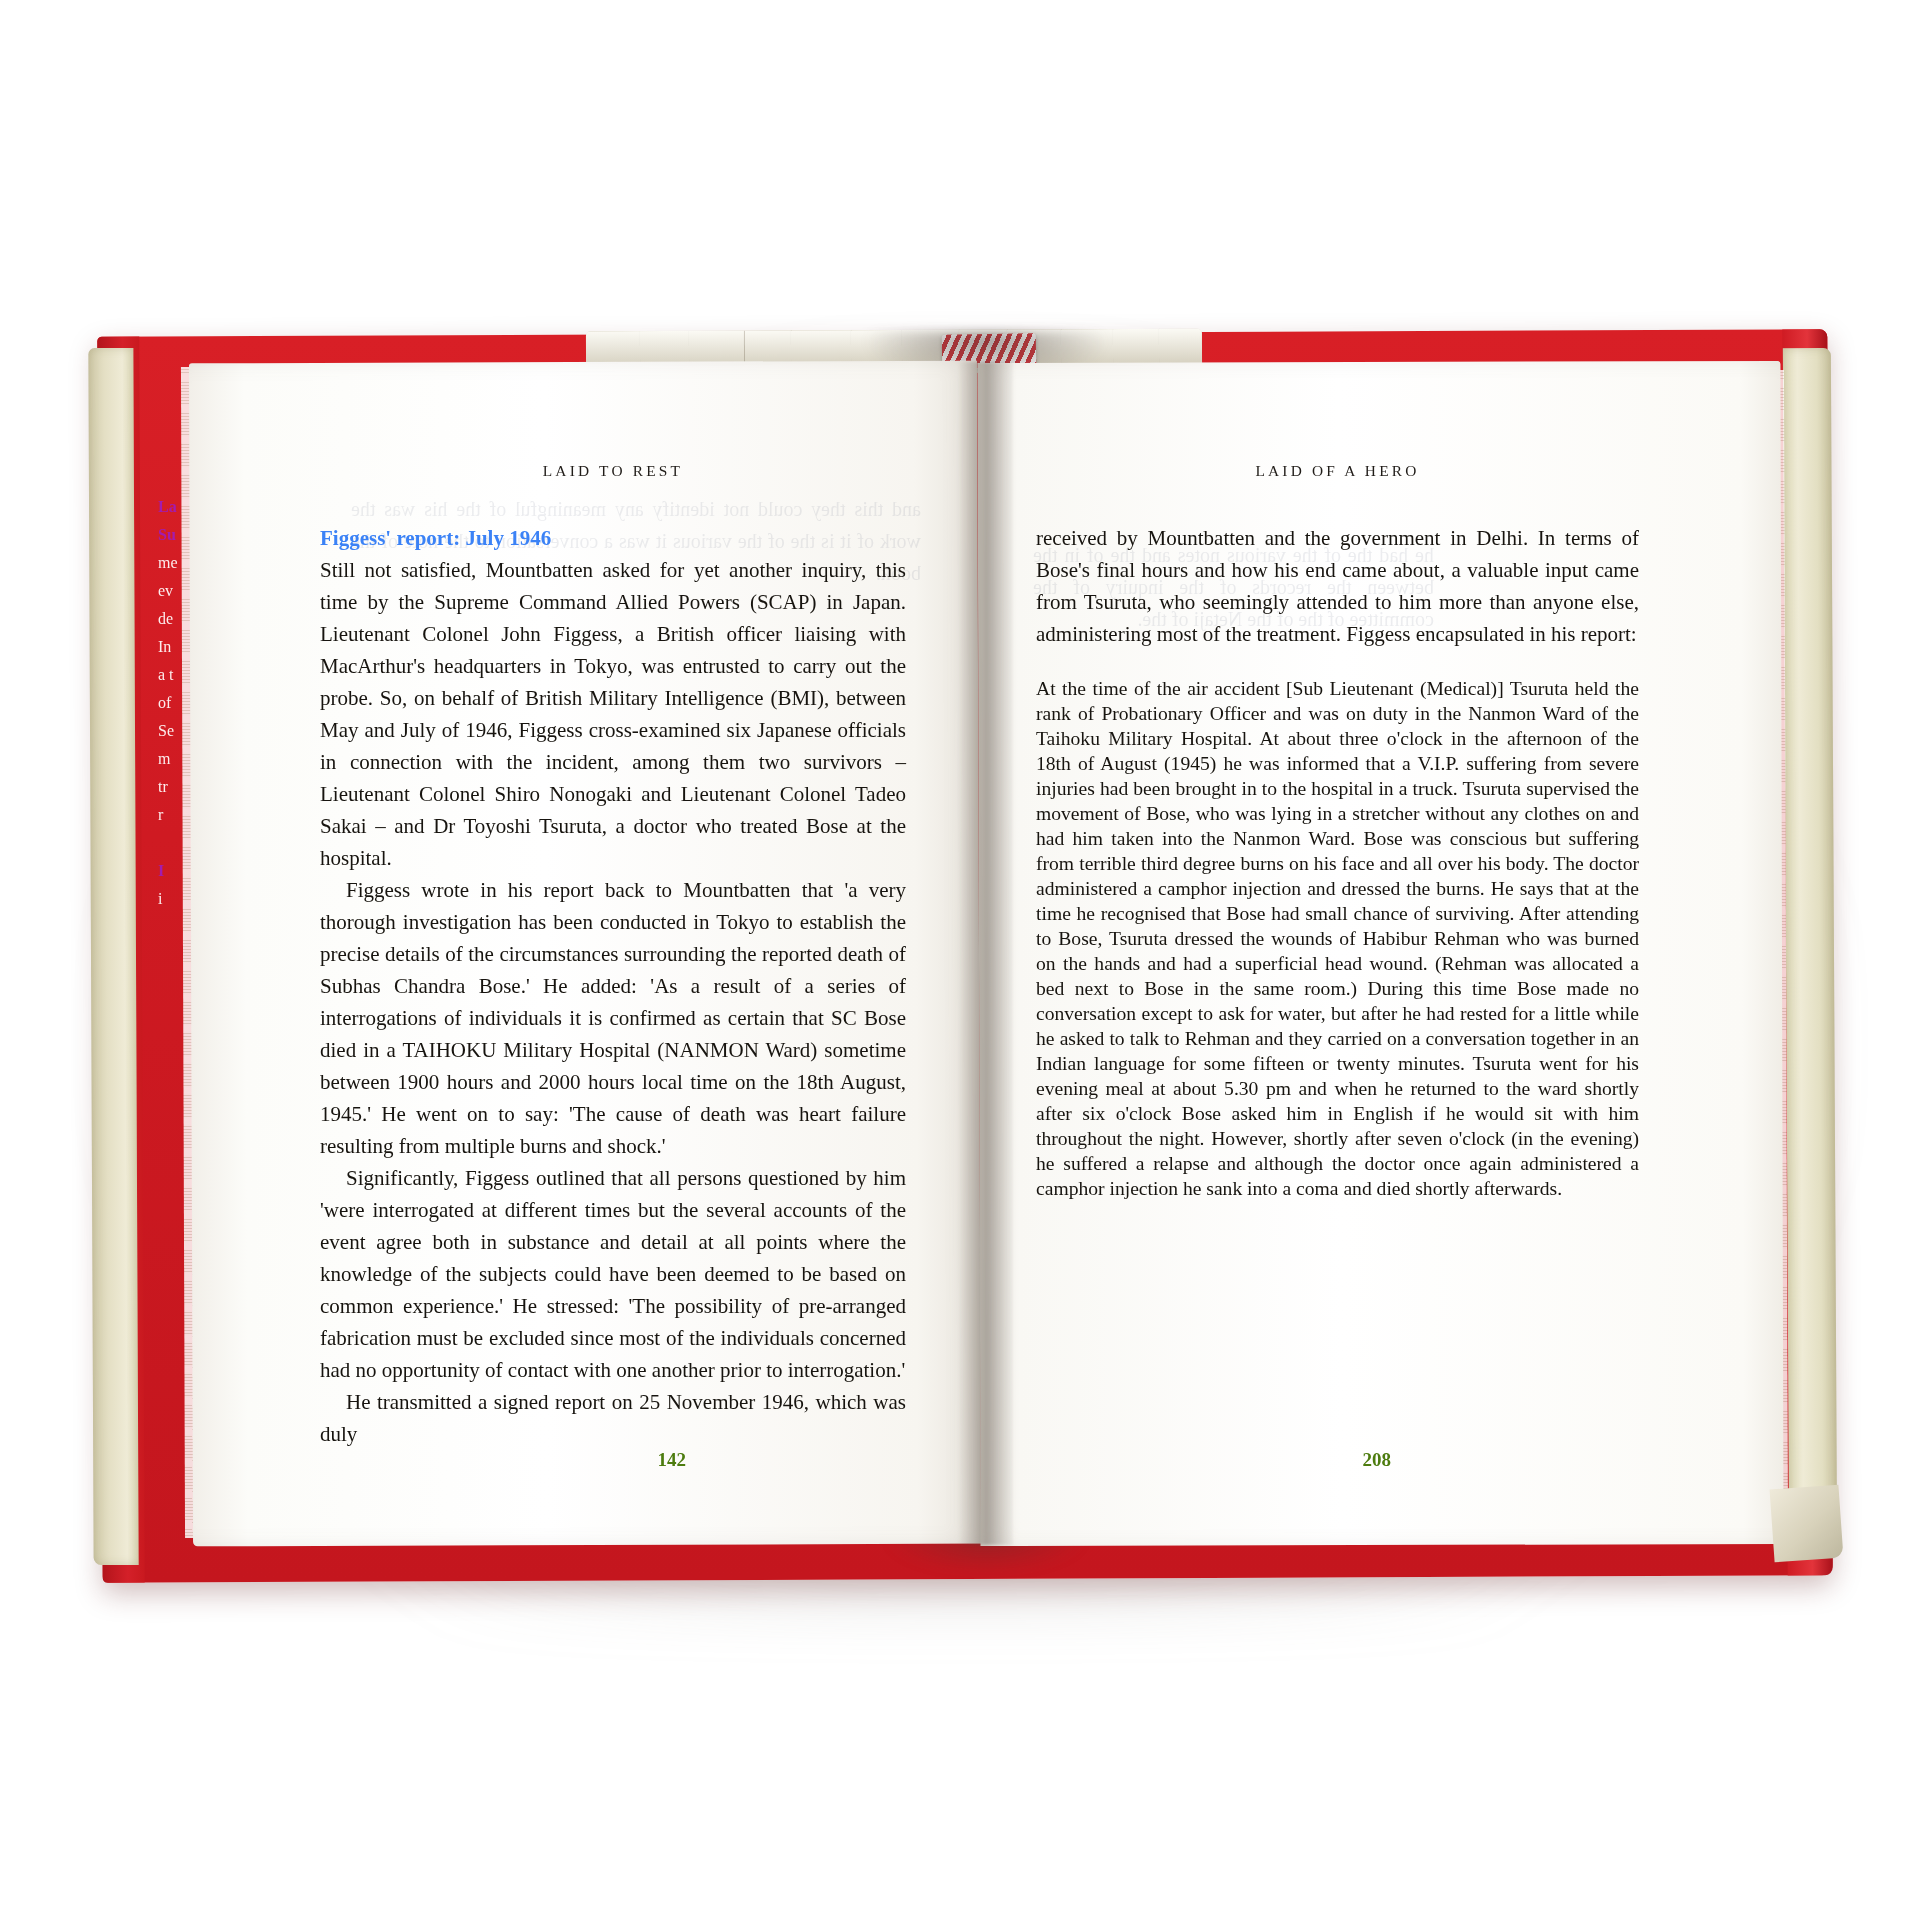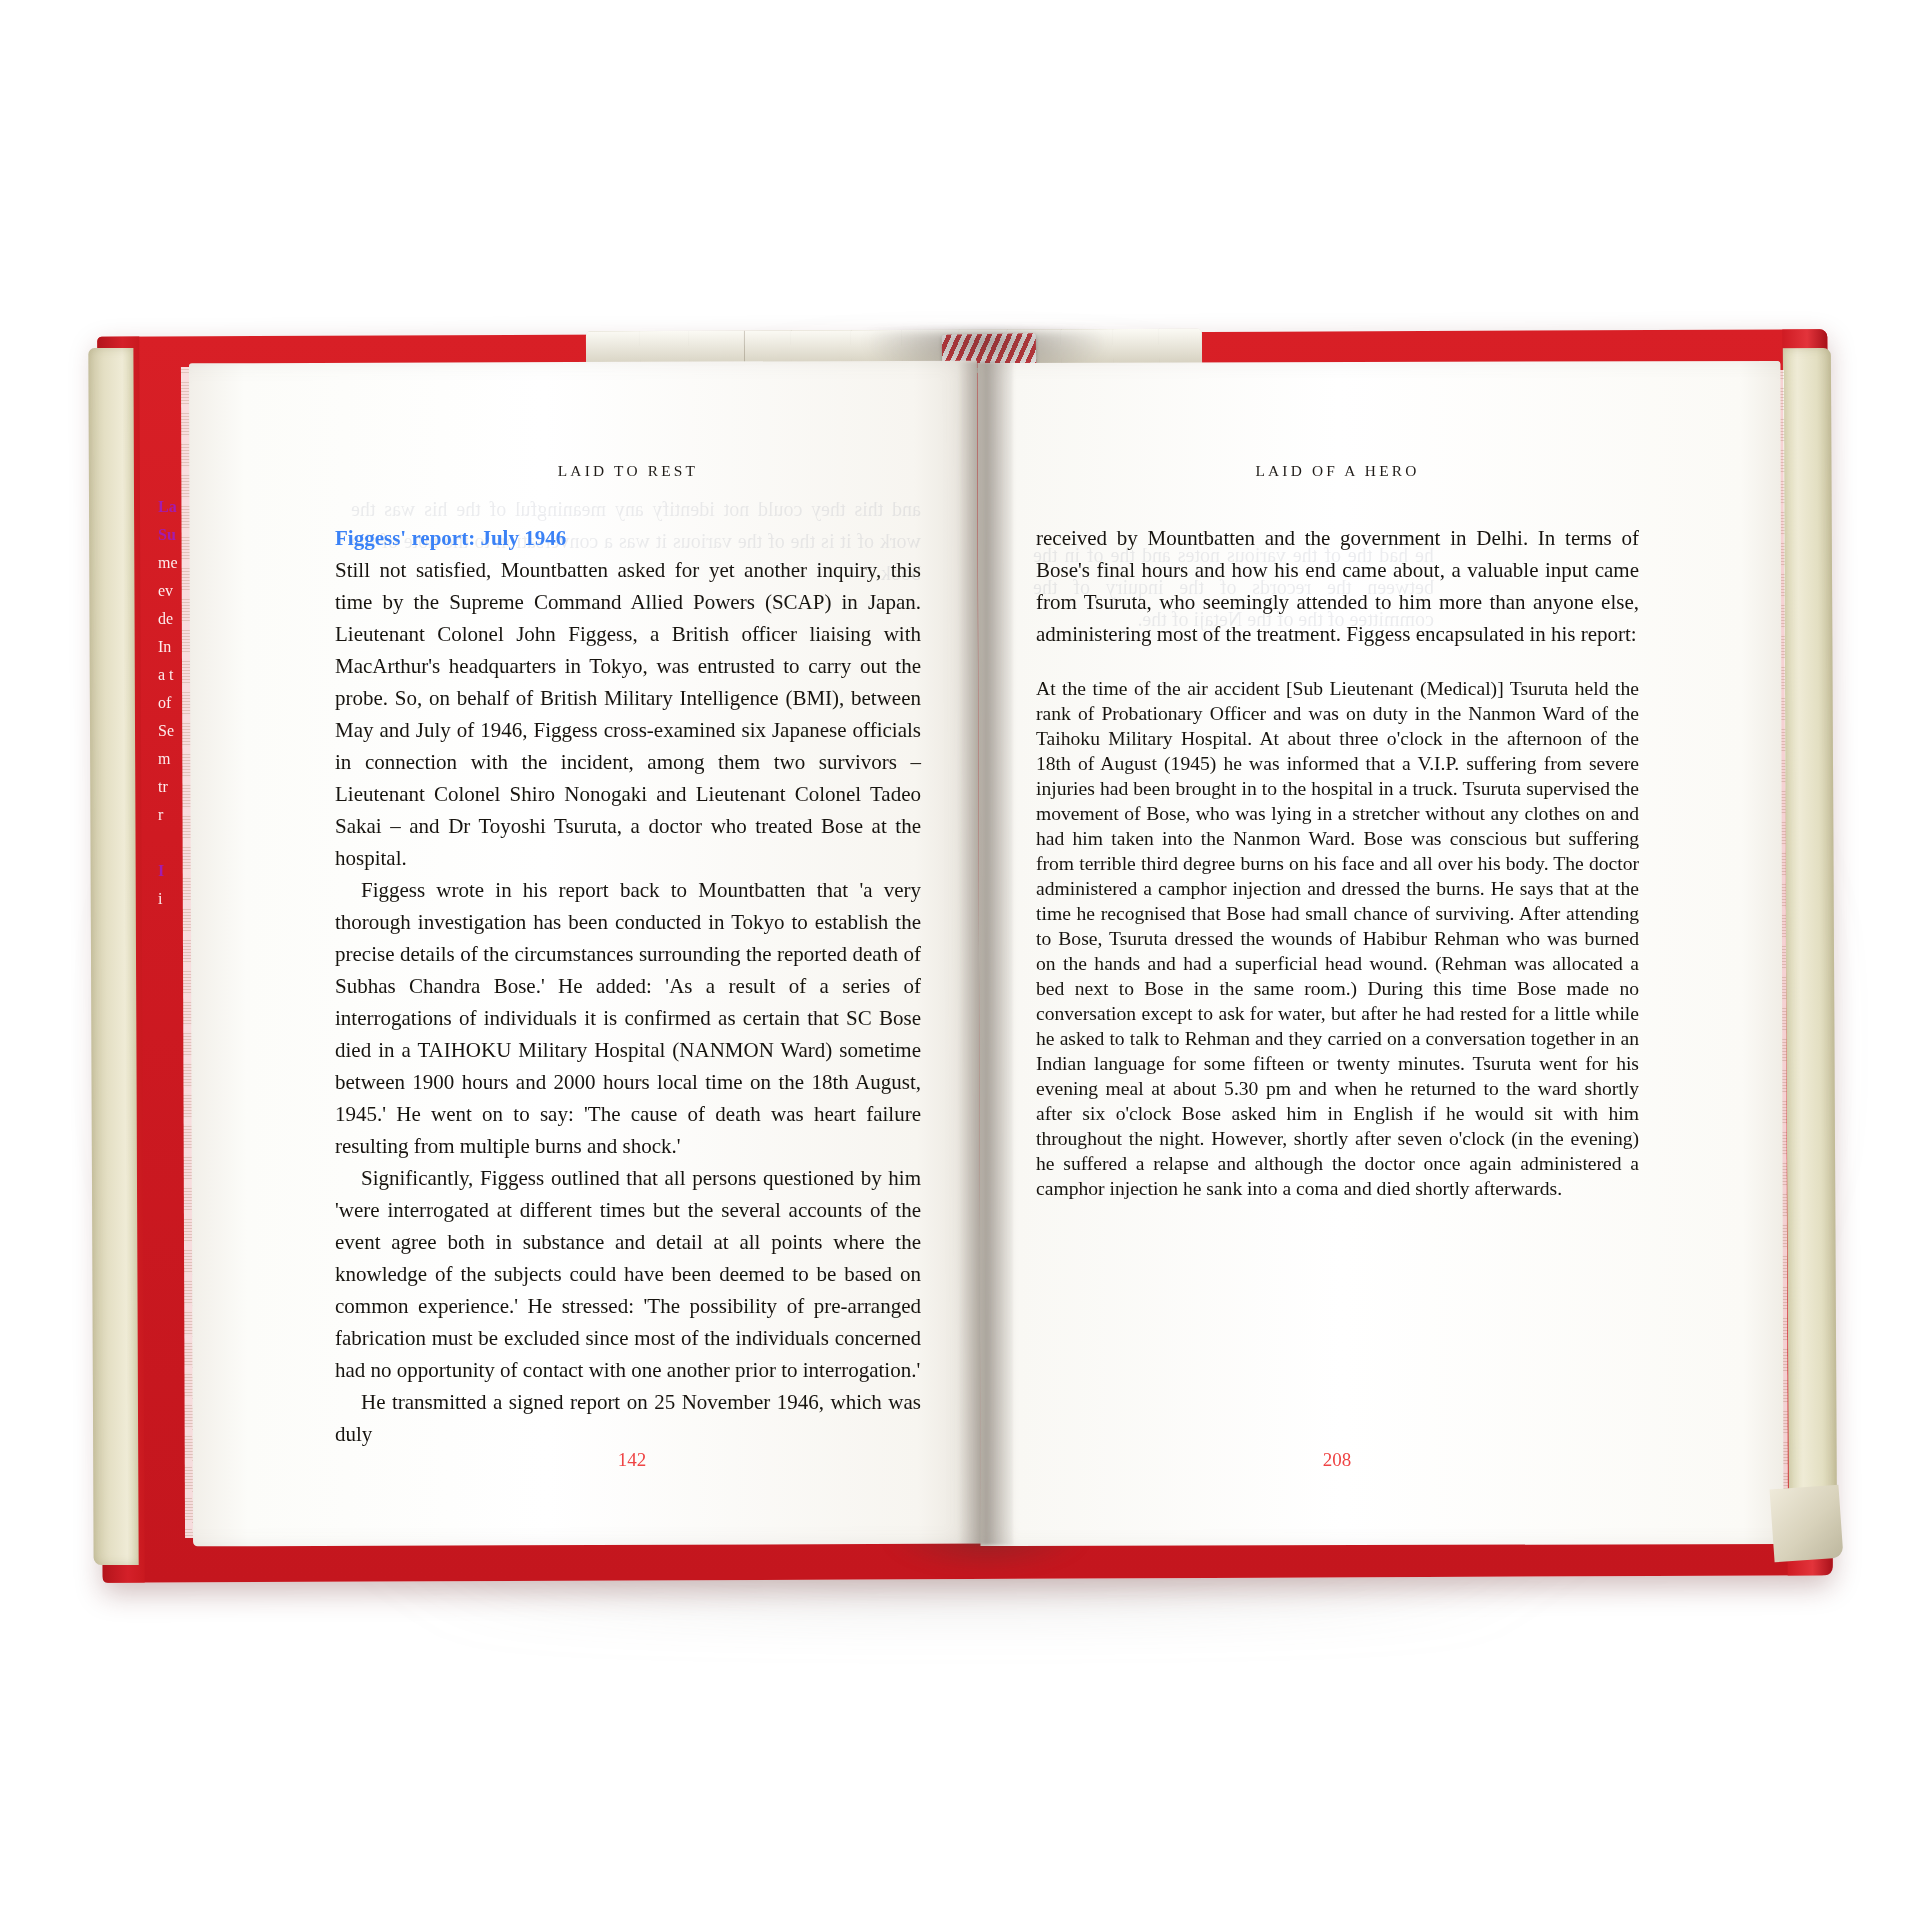--- a/index.html
+++ b/index.html
@@ -193,21 +193,21 @@
     background: radial-gradient(ellipse at 50% 50%, rgba(70,55,50,0.35) 0%, rgba(70,55,50,0) 72%);
     filter: blur(6.2px);
   }
 
   
   .page-body {
     position: absolute;
     color: #15120f;
   }
   .page-body.left {
-    left: 335px;
+    left: 320px;
     top: 462px;
     width: 586px;
   }
   .page-body.right {
     left: 1036px;
     top: 462px;
     width: 603px;
   }
 
   .running-head {
@@ -243,23 +243,24 @@
     font-size: 19.6px;
     line-height: 25px;
     text-align: justify;
     margin-top: 26px;
     color: #17140f;
   }
 
   .folio {
     position: absolute;
     font-size: 19px;
-    text-align: center;
-    color: #ef4444;
+    text-align: right;
+    color: #4d7c0f;
     width: 108px;
+    font-weight: bold;
   }
   .folio.left { left: 578px; top: 1449px; }
   .folio.right { left: 1283px; top: 1449px; }
 
   
   .ghost {
     position: absolute;
     color: rgba(40,60,90,0.09);
     font-size: 20px;
     line-height: 32px;

